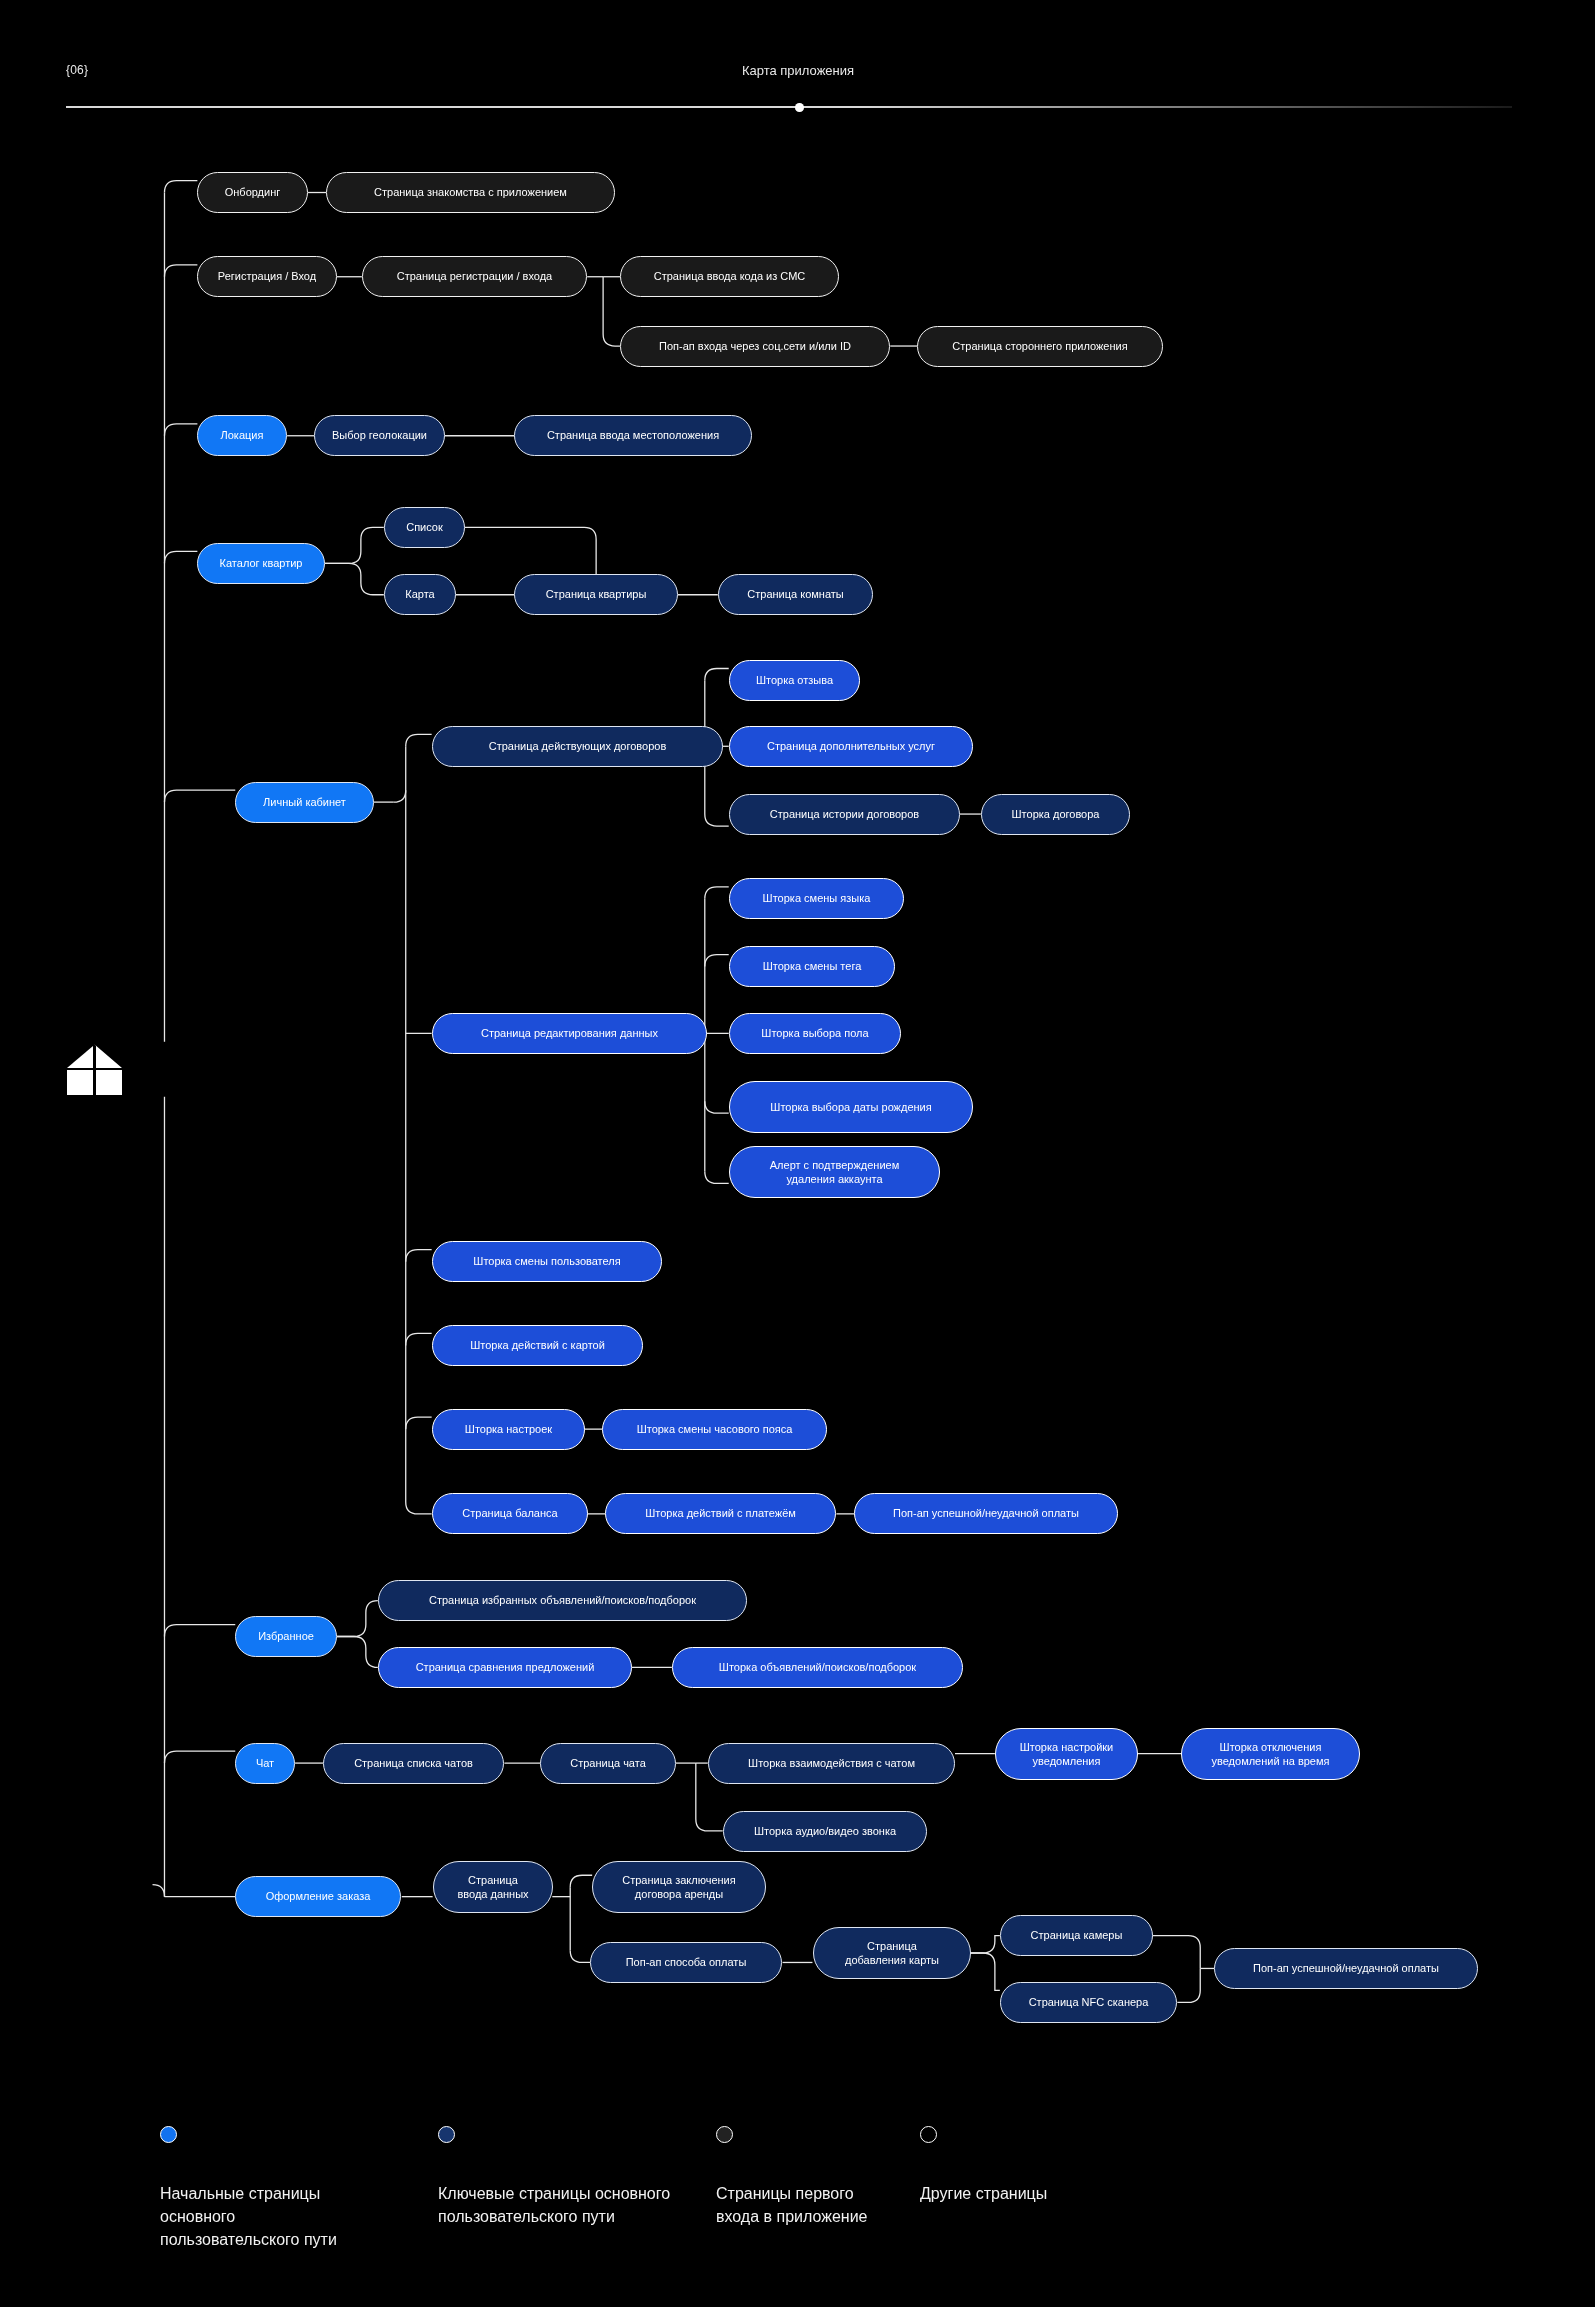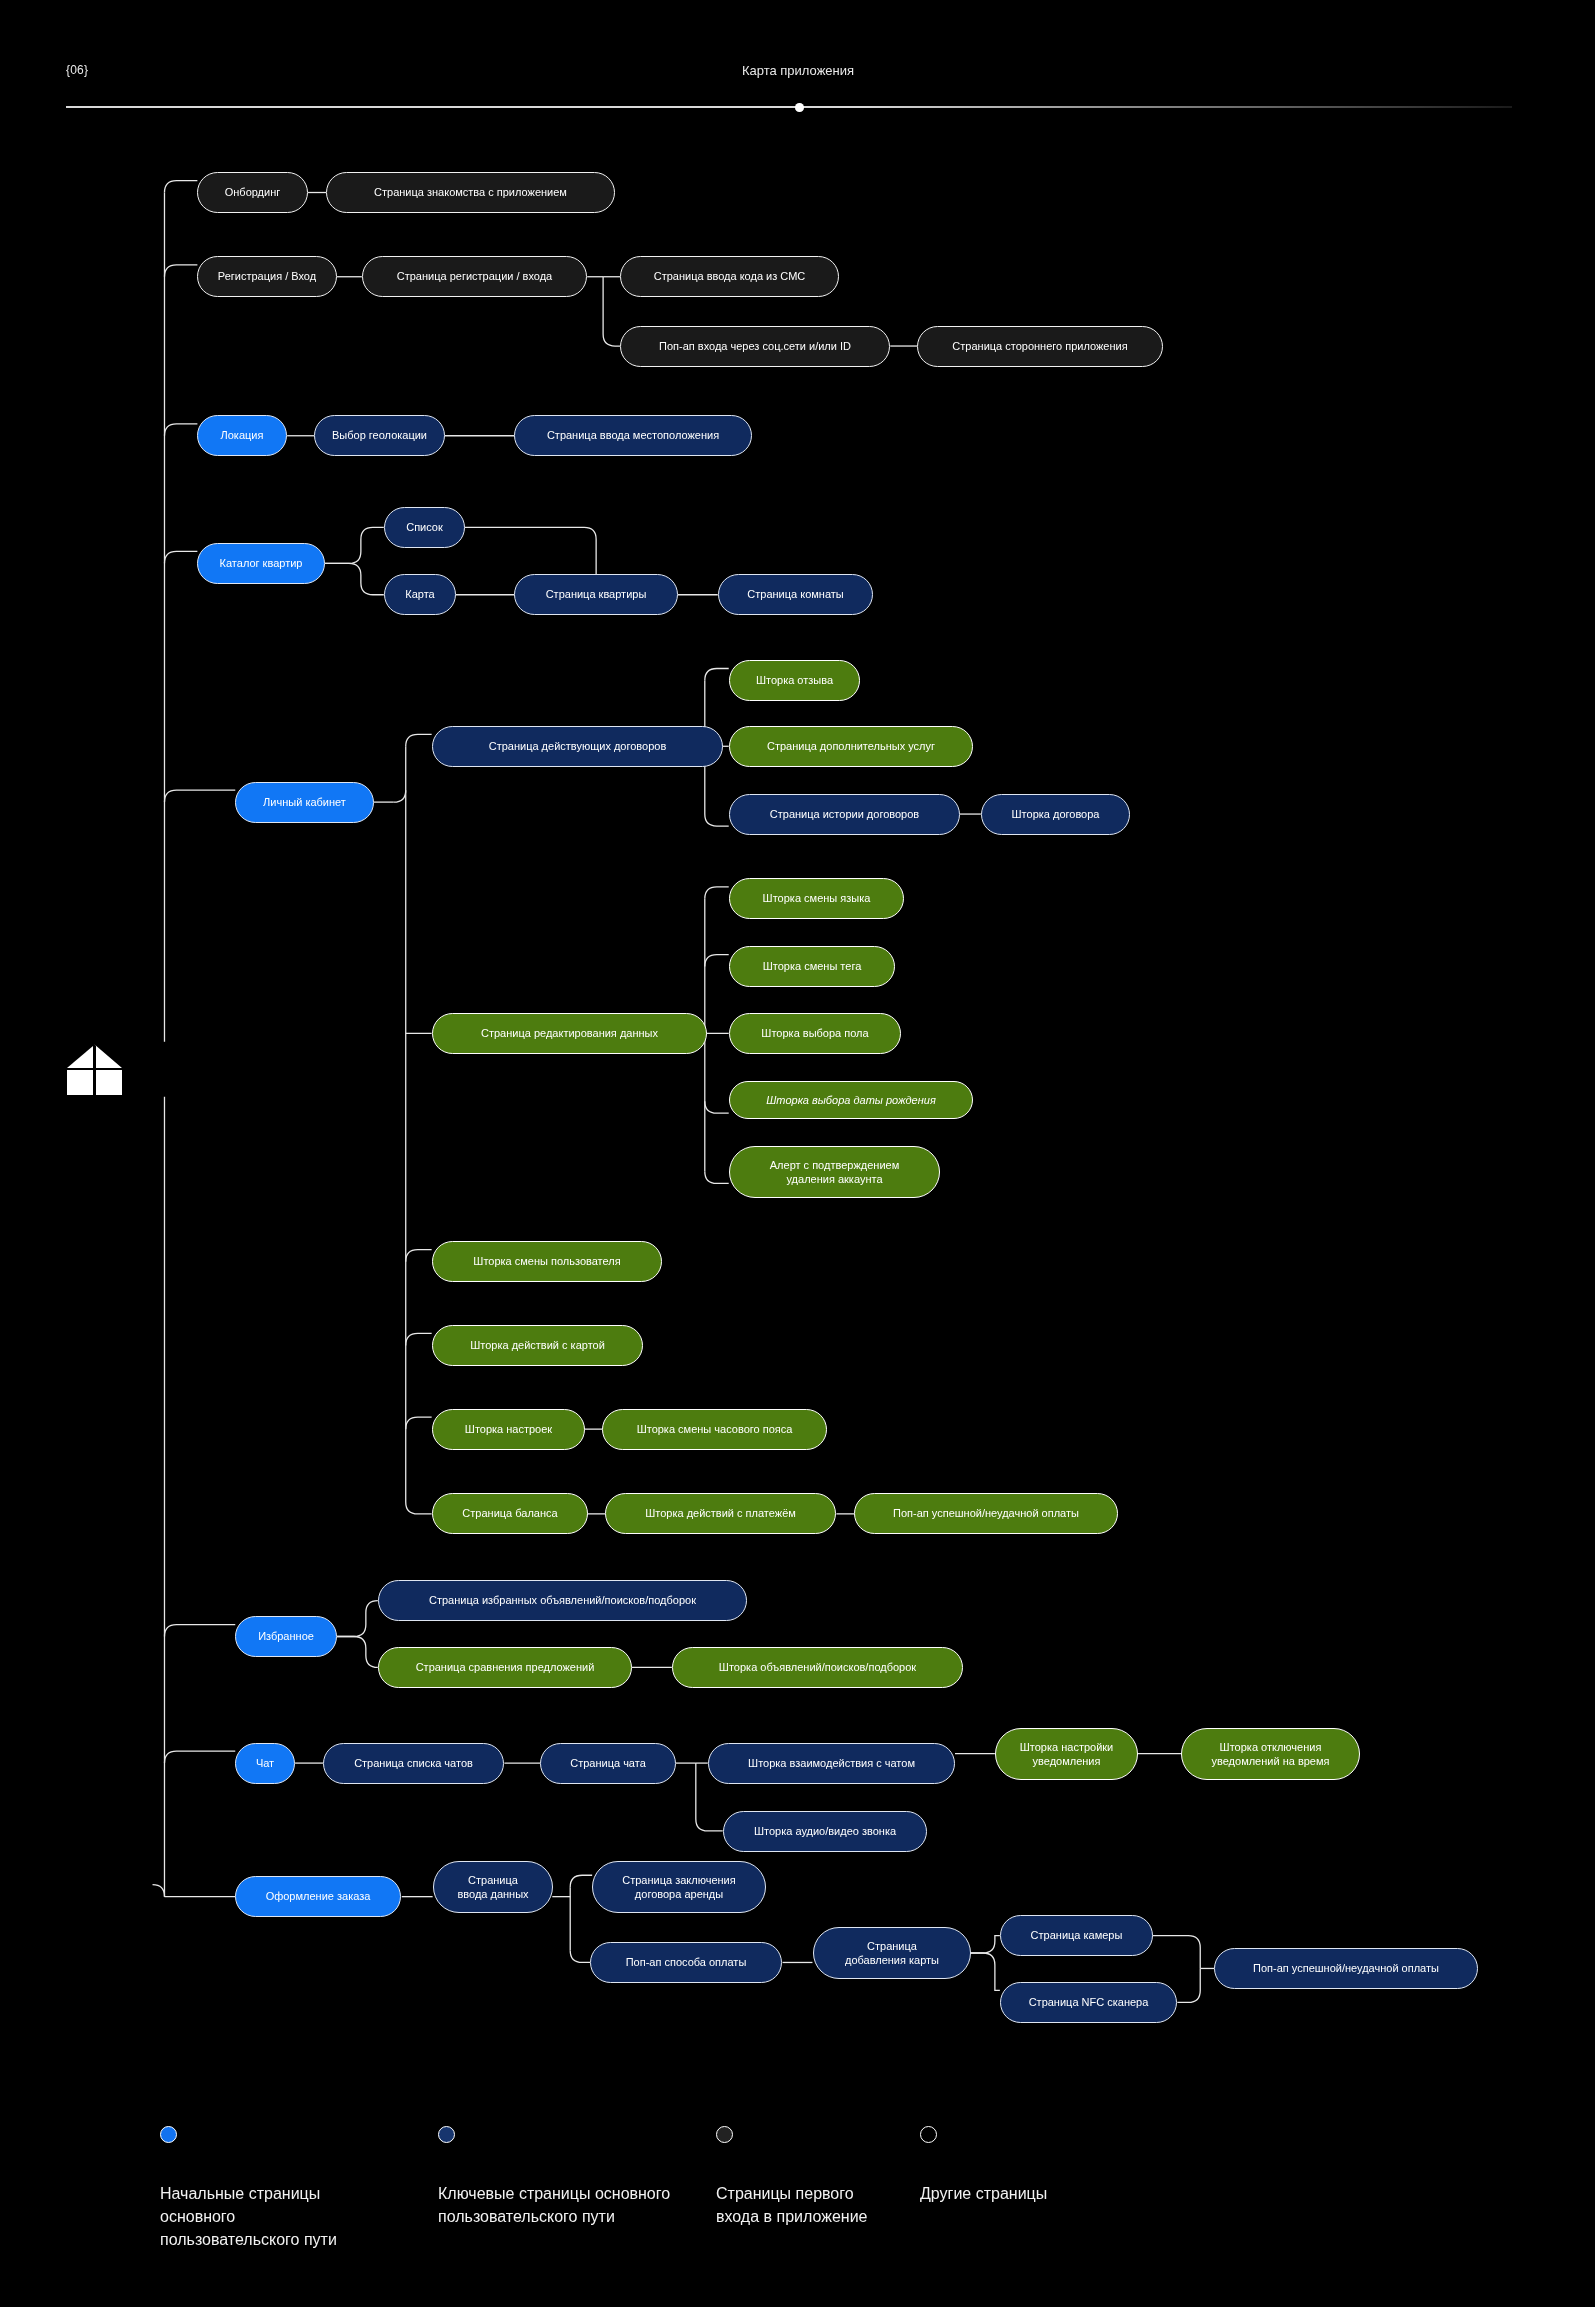--- a/index.html
+++ b/index.html
@@ -22,21 +22,21 @@
 
   
   #wires{position:absolute;left:0;top:0;width:1595px;height:2307px;pointer-events:none;}
 
   
   .node{position:absolute;box-sizing:border-box;display:flex;align-items:center;
         justify-content:center;text-align:center;border-radius:498px;
         border:1px solid #ffffff;font-size:11px;line-height:1.30;
         padding:0 8px;color:#ffffff;white-space:pre-line;}
   .n-dark   {background:#1a1a1a;border-color:#f2f2f2;}
-  .n-other  {background:#4d7c0f;border-color:#ffffff;}
+  .n-other  {background:#1d4ed8;border-color:#ffffff;}
   .n-key    {background:#102a5e;border-color:#dfe6f2;}
   .n-start  {background:#1177f5;border-color:#dfe6f2;}
 
   
   .lg-dot{position:absolute;width:17px;height:17px;border-radius:50%;box-sizing:border-box;
           border:1px solid #ffffff;}
   .lg-start{background:#1272ef;}
   .lg-key{background:#17356e;}
   .lg-first{background:#222222;}
   .lg-other{background:#000000;}
@@ -166,21 +166,21 @@
       <div class="node n-start" style="left: 235px; top: 782px; width: 139px; height: 41px;">Личный кабинет</div>
       <div class="node n-key" style="left: 432px; top: 726px; width: 291px; height: 41px;">Страница действующих договоров</div>
       <div class="node n-other" style="left: 729px; top: 660px; width: 131px; height: 41px;">Шторка отзыва</div>
       <div class="node n-other" style="left: 729px; top: 726px; width: 244px; height: 41px;">Страница дополнительных услуг</div>
       <div class="node n-key" style="left: 729px; top: 794px; width: 231px; height: 41px;">Страница истории договоров</div>
       <div class="node n-key" style="left: 981px; top: 794px; width: 149px; height: 41px;">Шторка договора</div>
       <div class="node n-other" style="left: 432px; top: 1013px; width: 275px; height: 41px;">Страница редактирования данных</div>
       <div class="node n-other" style="left: 729px; top: 878px; width: 175px; height: 41px;">Шторка смены языка</div>
       <div class="node n-other" style="left: 729px; top: 946px; width: 166px; height: 41px;">Шторка смены тега</div>
       <div class="node n-other" style="left: 729px; top: 1013px; width: 172px; height: 41px;">Шторка выбора пола</div>
-      <div class="node n-other" style="left: 729px; top: 1081px; width: 244px; height: 38px; font-style: italic;">Шторка выбора даты рождения</div>
+      <div class="node n-other" style="left: 729px; top: 1081px; width: 244px; height: 52px;">Шторка выбора даты рождения</div>
       <div class="node n-other" style="left: 729px; top: 1146px; width: 211px; height: 52px;">Алерт с подтверждением
 удаления аккаунта</div>
       <div class="node n-other" style="left: 432px; top: 1241px; width: 230px; height: 41px;">Шторка смены пользователя</div>
       <div class="node n-other" style="left: 432px; top: 1325px; width: 211px; height: 41px;">Шторка действий с картой</div>
       <div class="node n-other" style="left: 432px; top: 1409px; width: 153px; height: 41px;">Шторка настроек</div>
       <div class="node n-other" style="left: 602px; top: 1409px; width: 225px; height: 41px;">Шторка смены часового пояса</div>
       <div class="node n-other" style="left: 432px; top: 1493px; width: 156px; height: 41px;">Страница баланса</div>
       <div class="node n-other" style="left: 605px; top: 1493px; width: 231px; height: 41px;">Шторка действий с платежём</div>
       <div class="node n-other" style="left: 854px; top: 1493px; width: 264px; height: 41px;">Поп-ап успешной/неудачной оплаты</div>
       <div class="node n-start" style="left: 235px; top: 1616px; width: 102px; height: 41px;">Избранное</div>

